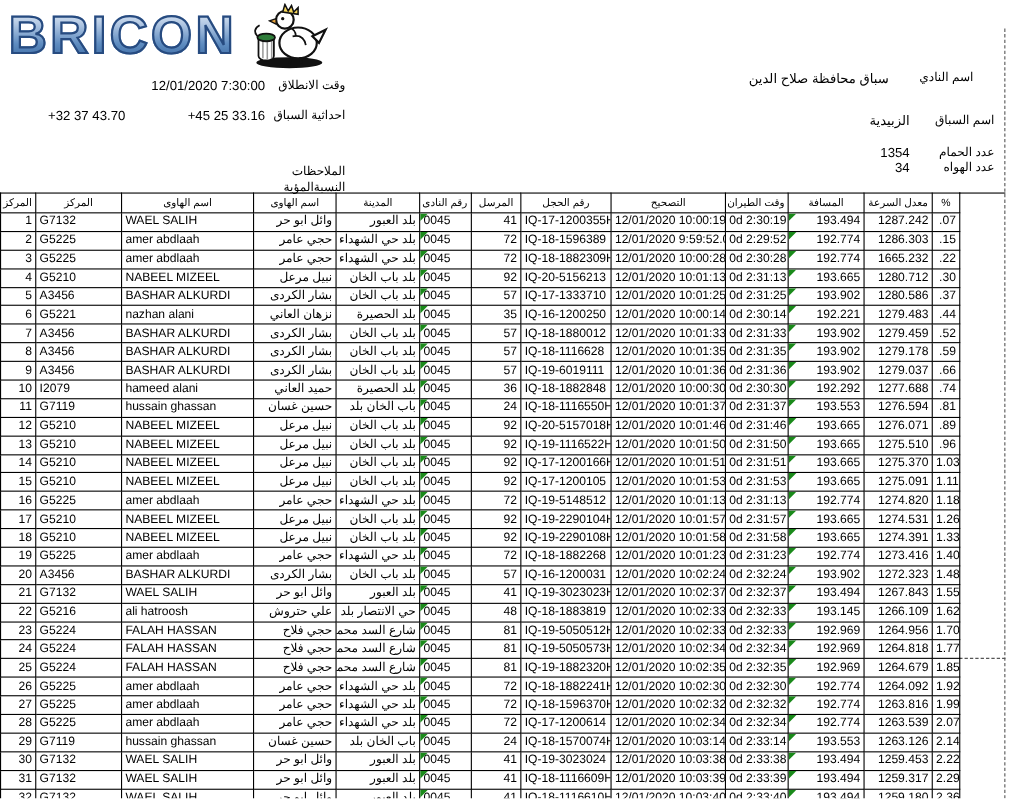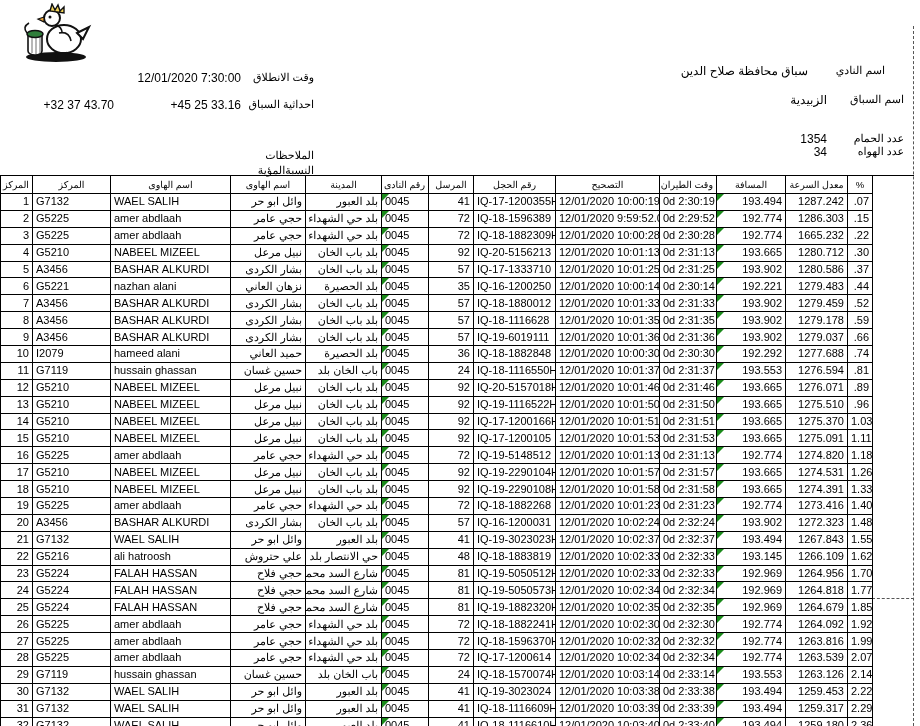--- a/index.html
+++ b/index.html
@@ -42,20 +42,21 @@
   .flag{position:absolute;left:0;top:0;width:0;height:0;
         border-top:7px solid #1a8a1a;border-right:7px solid transparent;}
   tr.page-break-row td{border-top:1px dashed #555;}
 </style>
 </head>
 <body>
 
 <div class="page">
 
   <div class="logo">
+    <span class="logo-text">BRICON</span>
     <svg class="pigeon" width="80" height="60" viewBox="0 0 80 60">
       <ellipse cx="42" cy="54" rx="30" ry="5" fill="#111"></ellipse>
 
       <path d="M14 32 h14 v16 a7 4 0 0 1 -14 0 z" fill="#fff" stroke="#111" stroke-width="1.6"></path>
       <line x1="18" y1="33" x2="18" y2="50" stroke="#999" stroke-width="1.4"></line>
       <line x1="22" y1="33" x2="22" y2="51" stroke="#999" stroke-width="1.4"></line>
       <line x1="26" y1="33" x2="26" y2="50" stroke="#999" stroke-width="1.4"></line>
       <ellipse cx="21" cy="31" rx="8" ry="3.5" fill="#2f7d3a" stroke="#111" stroke-width="1.6"></ellipse>
       <path d="M13 30 q-5 -6 2 -10" fill="none" stroke="#111" stroke-width="1.6"></path>
 
@@ -73,21 +74,21 @@
 
       <path d="M36 8 l2 -7 3 6 3 -5 2 6 4 -4 0 6 z" fill="#f4d55a" stroke="#111" stroke-width="1.4"></path>
     </svg>
   </div>
 
   <div class="info-right">
     <div class="inforow" style="left:581px;top:64px;width:314px;">
       <span class="ivalue" dir="rtl">سباق محافظة صلاح الدين</span>
       <span class="ilabel">اسم النادي</span>
     </div>
-    <div class="inforow" style="left:600px;top:93px;width:314px;">
+    <div class="inforow" style="left:600px;top:103px;width:314px;">
       <span class="ivalue" dir="rtl">الزبيدية</span>
       <span class="ilabel">اسم السباق</span>
     </div>
     <div class="inforow" style="left:600px;top:132px;width:314px;">
       <span class="ivalue">1354</span>
       <span class="ilabel">عدد الحمام</span>
     </div>
     <div class="inforow" style="left:600px;top:145px;width:314px;">
       <span class="ivalue">34</span>
       <span class="ilabel">عدد الهواه</span>

